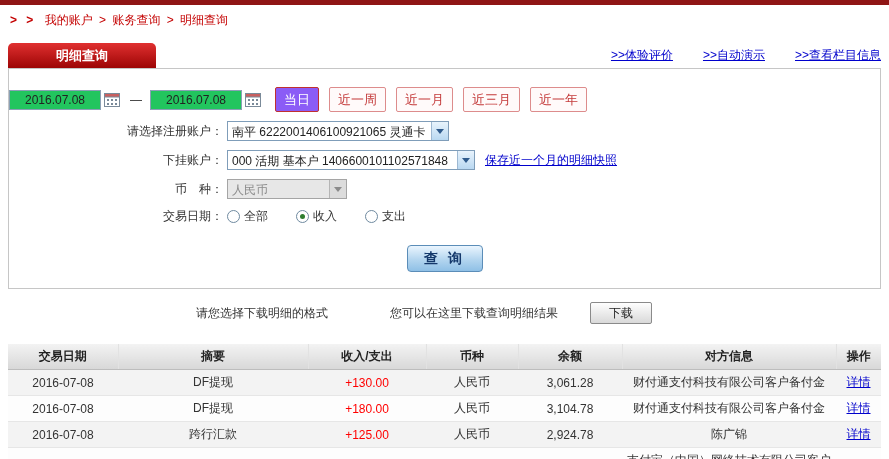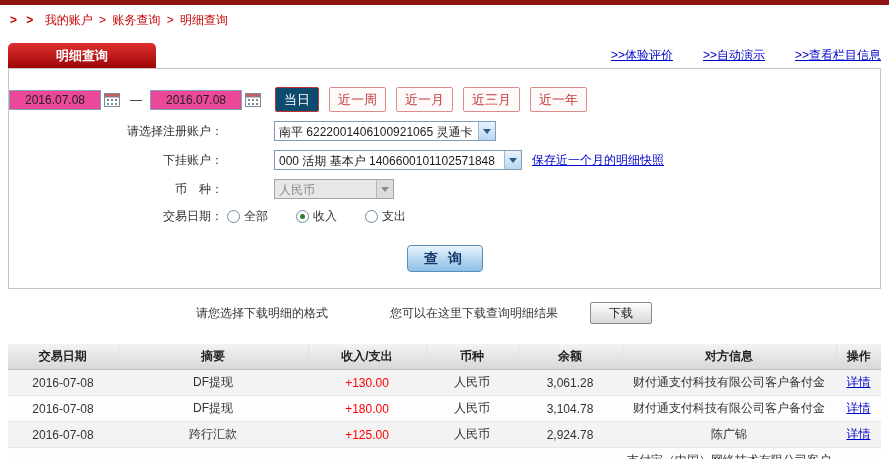--- a/index.html
+++ b/index.html
@@ -38,39 +38,39 @@
   
   .main-box {
     margin: 0 8px; border: 1px solid #c6c6c6; background: #fff;
     padding: 18px 0 16px;
   }
   .form-row { display: flex; align-items: center; margin-bottom: 9px; }
   .form-label { width: 218px; text-align: right; padding-right: 4px; color: #333; flex: 0 0 auto; }
   .form-field { display: flex; align-items: center; }
 
   .date-input {
-    width: 92px; height: 20px; border: 1px solid #8aa0b5; background: #ec4899;
+    width: 92px; height: 20px; border: 1px solid #8aa0b5; background: #22c55e;
     text-align: center; font-size: 12px; font-family: "Liberation Sans","DejaVu Sans",sans-serif;
     color: #222;
   }
   .cal-btn { display: inline-flex; width: 20px; height: 18px; align-items: center;
     justify-content: center; cursor: pointer; margin-left: 1px; }
   .date-dash { margin: 0 8px; color: #333; }
 
   .quick-btn {
     margin-left: 10px; padding: 3px 8px 2px; border: 1px solid #dd8c8c;
     color: #c43b3b; background: #fffafa; cursor: pointer; font-size: 13px;
     border-radius: 2px; white-space: nowrap;
   }
   .quick-btn.first { margin-left: 12px; }
-  .quick-btn.active { background: #0c4a6e; border-color: #c03030; color: #fff; }
+  .quick-btn.active { background: #8b5cf6; border-color: #c03030; color: #fff; }
 
   .xp-select {
     display: inline-flex; align-items: stretch; height: 20px;
-    border: 1px solid #7f9db9; background: #fff; cursor: pointer; margin-left: 47px;
+    border: 1px solid #7f9db9; background: #fff; cursor: pointer;
   }
   .sel-text { flex: 1; padding: 2px 4px 0; white-space: nowrap; overflow: hidden; color: #222; }
   .sel-arrow {
     width: 17px; flex: 0 0 auto; border-left: 1px solid #9db8d2;
     background: linear-gradient(#e8f3fc, #b9d8f1);
     display: flex; align-items: center; justify-content: center;
   }
   .sel-arrow::after { content: ""; width: 0; height: 0;
     border: 4px solid transparent; border-top: 5px solid #2f5a8c; margin-top: 5px; }
   .xp-select.disabled { background: #e7e7e7; border-color: #a5a5a5; cursor: default; }

